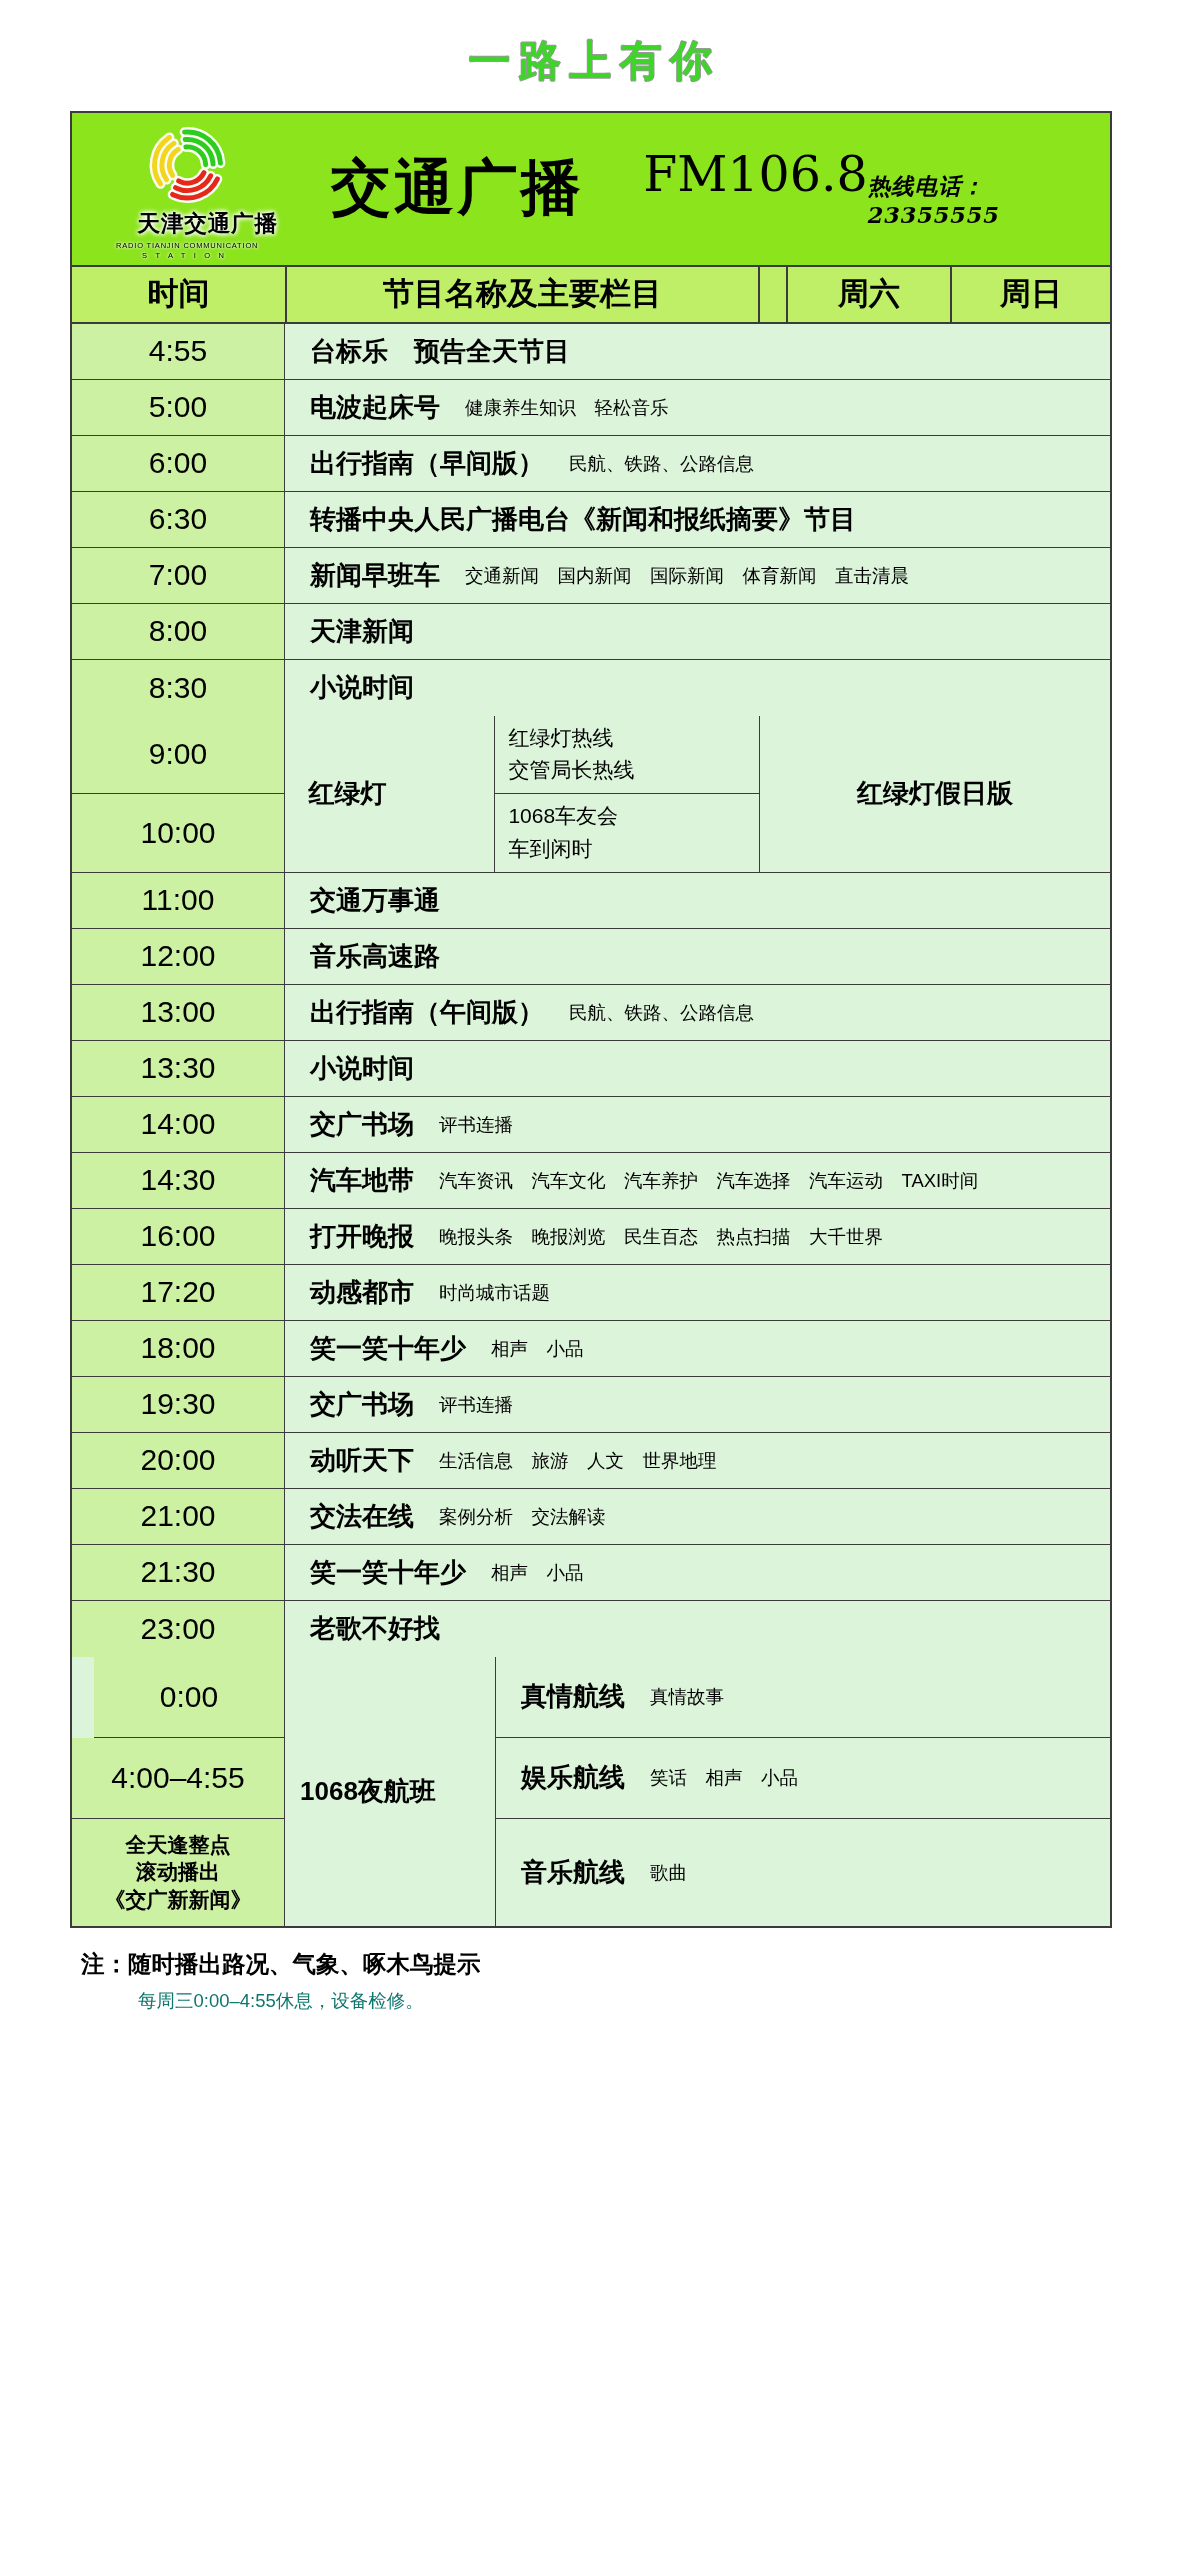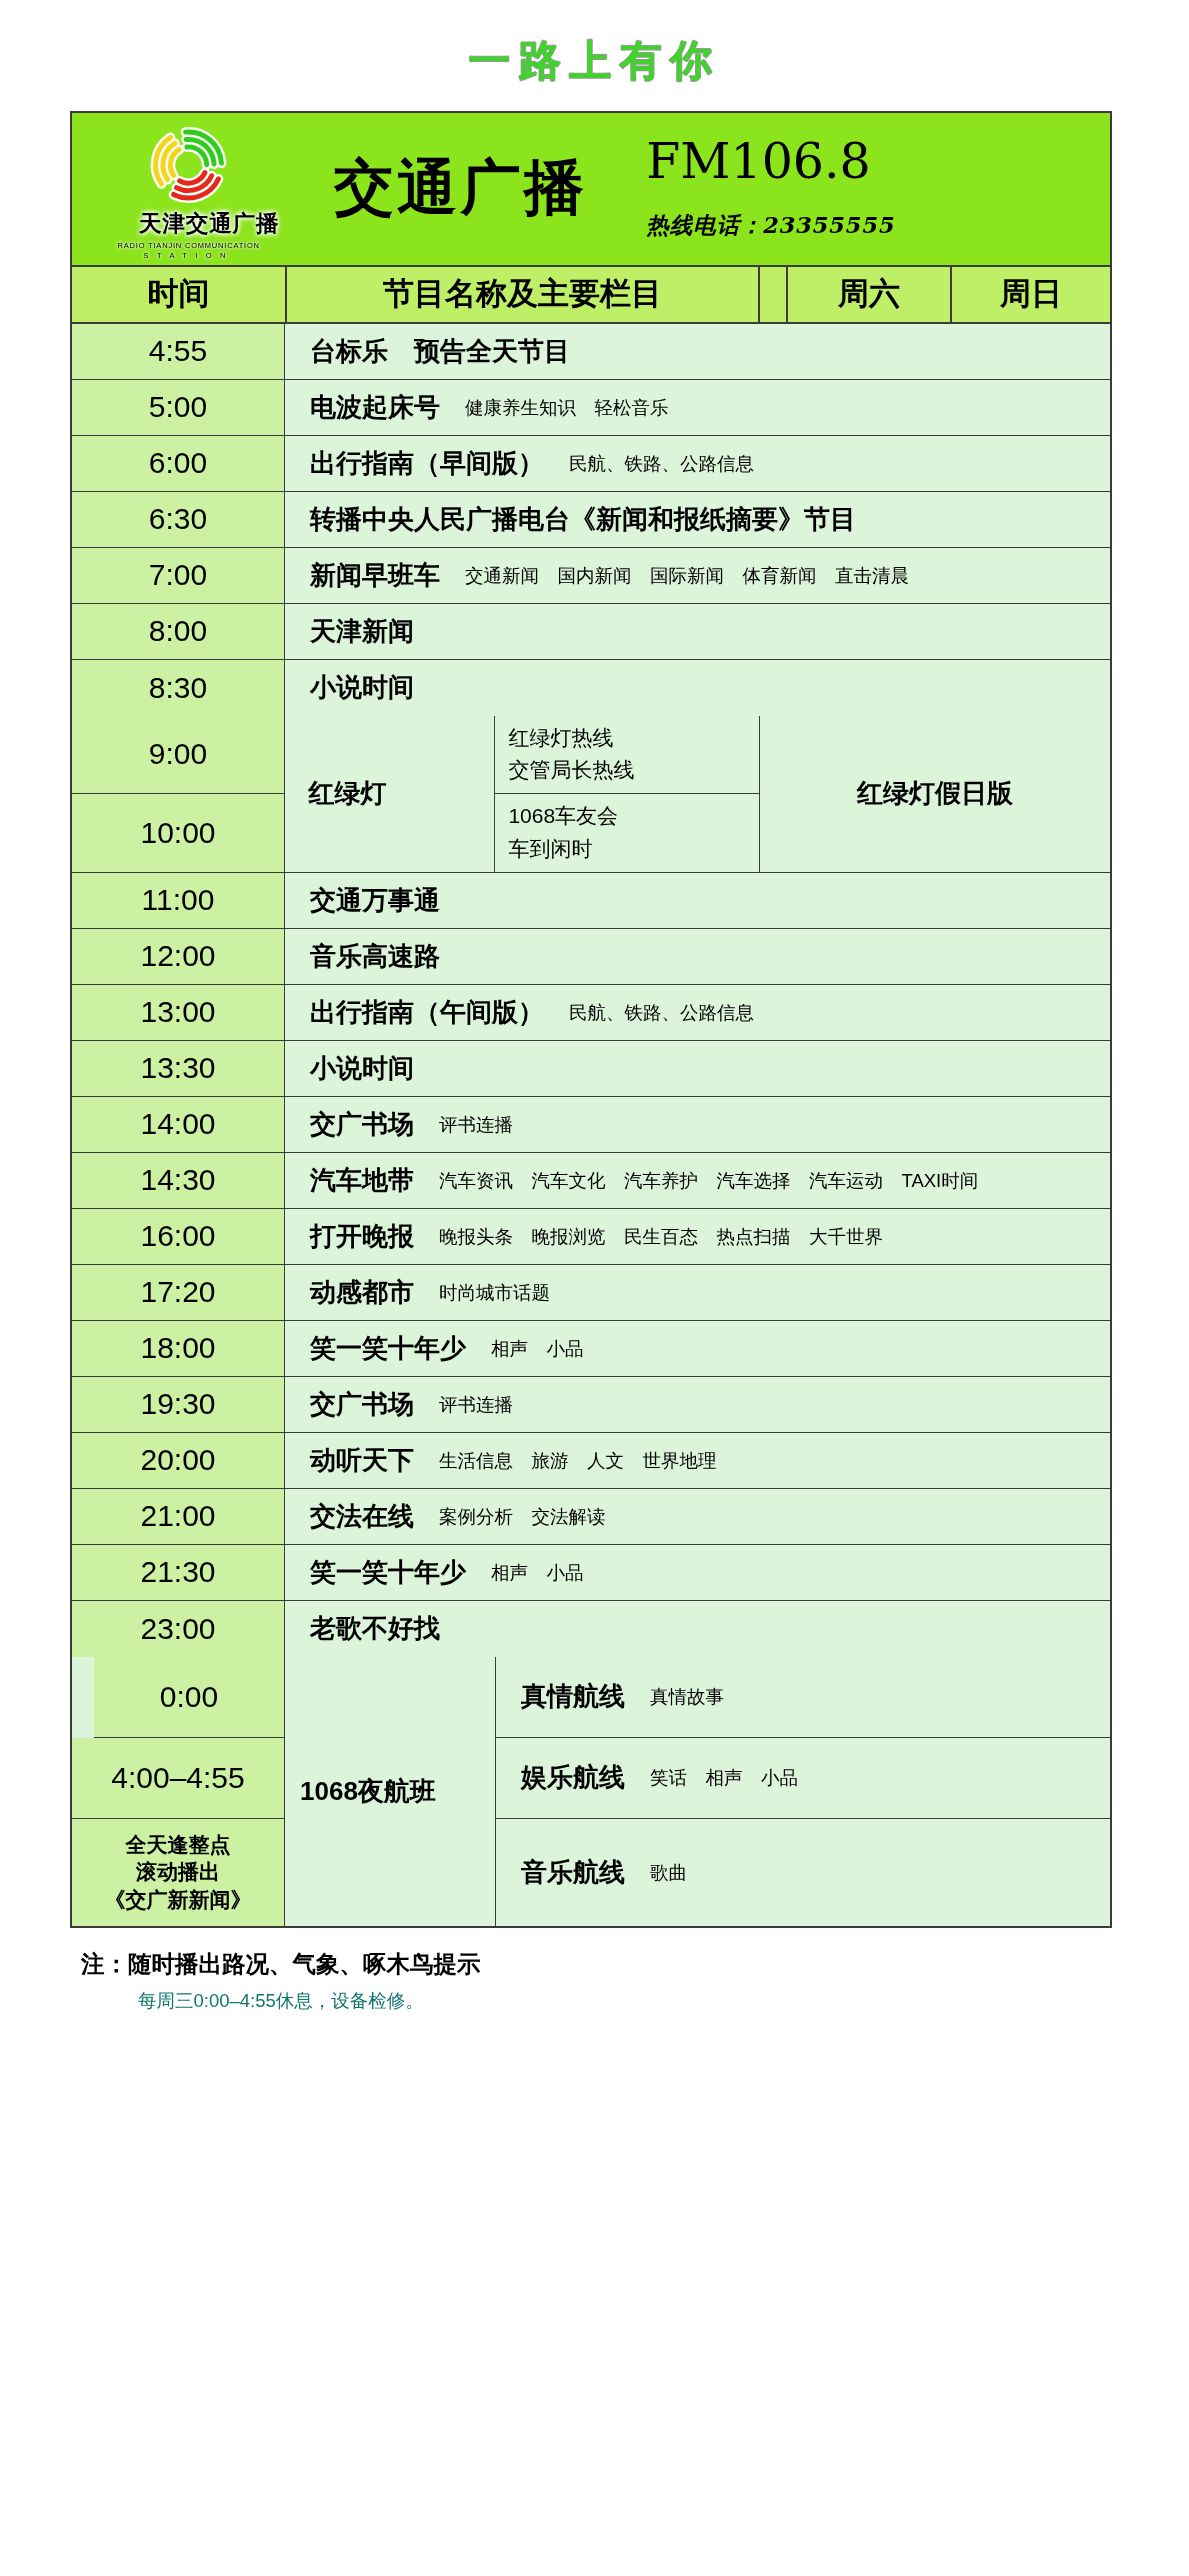--- a/index.html
+++ b/index.html
@@ -32,21 +32,21 @@
     text-shadow:0 0 4.2px #fff,0 0 4.2px #fff,0 0 6.7px #fff;
     margin-left:41px;
   }
   .logo-en1{font-size:7.5px;color:#000;letter-spacing:0.8px;margin-top:1.7px;
     text-shadow:0 0 3.4px #fff,0 0 3.4px #fff;}
   .logo-en2{font-size:7.5px;color:#000;letter-spacing:8.4px;margin-top:0.8px;
     text-shadow:0 0 3.4px #fff,0 0 3.4px #fff;}
   .station-name{
     font-size:60px;font-weight:bold;color:#000;margin-left:40px;letter-spacing:3.4px;white-space:nowrap;
   }
-  .mast-right{margin-left:59px;display:flex;flex-direction:column;}
+  .mast-right{margin-left:59px;display:flex;flex-direction:row;}
   .frequency{
     font-family:"DejaVu Serif","Liberation Serif",serif;
     font-size:49px;color:#000;line-height:1.05;
   }
   .hotline{
     font-family:"DejaVu Serif","Liberation Serif",serif;font-style:italic;font-weight:bold;
     font-size:22.6px;color:#000;margin-top:22px;letter-spacing:0.8px;
   }
   .head-row{
     display:grid;grid-template-columns:213px 473px 28px 164px 1fr;

